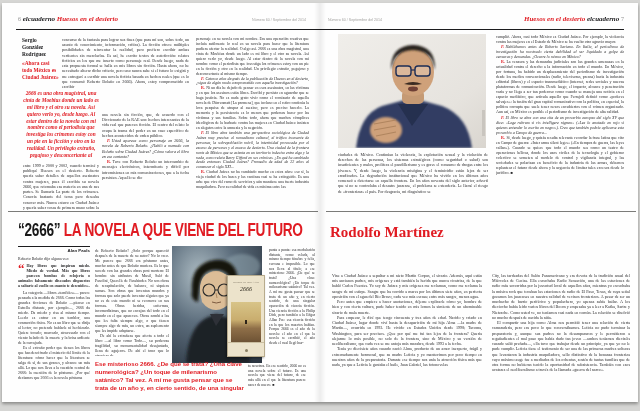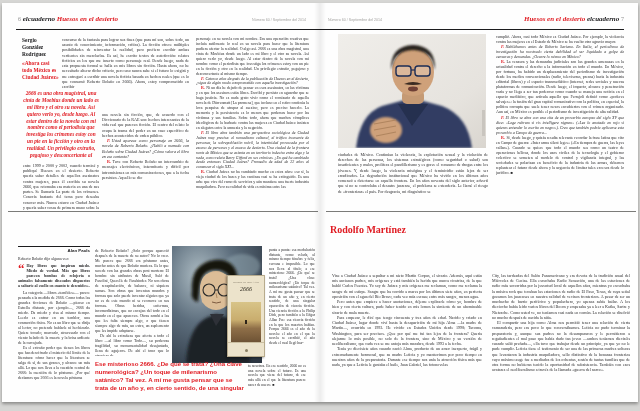--- a/index.html
+++ b/index.html
@@ -29,21 +29,21 @@
   .author-name{font-family:"Liberation Serif",serif;font-weight:bold;font-size:5.4px;line-height:1.25;color:#1c1c1e}
   .author-quote{font-family:"Liberation Serif",serif;font-weight:bold;font-size:5.4px;line-height:1.25;color:#e01b22;margin-top:3px}
   .pullquote{font-family:"Liberation Serif",serif;font-weight:bold;font-style:italic;font-size:5.3px;
              line-height:1.3;color:#e01b22;text-align:center}
   
   .headline{font-family:"Liberation Sans",sans-serif;font-weight:bold;color:#e01b22;
             white-space:nowrap;letter-spacing:-.4px}
   .headline .black{color:#191919}
   .hscale{display:inline-block;transform:scaleX(.76);transform-origin:0 50%}
   .byline-sans{font-family:"Liberation Sans",sans-serif;font-weight:bold;font-size:4.4px;color:#1c1c1e;text-align:right}
-  .byline-red{font-family:"Liberation Serif",serif;font-weight:bold;font-size:10px;color:#e01b22;white-space:nowrap}
+  .byline-red{font-family:"Liberation Serif",serif;font-weight:bold;font-size:15px;color:#e01b22;white-space:nowrap}
   .bigquote{float:left;font-family:"Liberation Serif",serif;font-weight:bold;color:#e01b22;
             font-size:13px;line-height:.8;margin:1px 2px 0 0}
   .leadquote{font-weight:bold}
   .redquote{font-family:"Liberation Sans",sans-serif;font-weight:bold;font-size:6.1px;line-height:1.32;
             color:#e01b22;text-align:left}
   
   .cover{background:#ece3cb;border:0.5px solid #b7ab8d;box-shadow:-1px 1px 2px rgba(0,0,0,.4);overflow:hidden}
   .cover .cauthor{font-family:"Liberation Serif",serif;font-size:2.6px;color:#6b6252;text-align:center;margin-top:5px;letter-spacing:.2px}
   .cover .ctitle{font-family:"Liberation Serif",serif;font-style:italic;font-size:6px;color:#2f2a20;text-align:center;margin-top:2px}
   .cover .cimg{position:absolute;left:3px;right:3px;top:26px;bottom:14px;
@@ -92,20 +92,23 @@
       <p class="ind">
         <span class="qm">R.</span><span>Ni un día he dejado de pensar en esos asesinatos, en las víctimas y en que los asesinos están libres. Escribí y persisto en aguardar que se haga justicia. No es nada grato vivir como el comisario de aquella novela de Dürrenmatt [La promesa], que incluso en el retiro continúa la loca pesquisa de atrapar al asesino, pero es preciso hacerlo. La memoria y la persistencia es lo menos que podemos hacer por las víctimas y sus familias. Sobre todo, ahora que muchos cómplices ideológicos de la barbarie contra las mujeres en Ciudad Juárez insisten en alegatos entre la amnesia y la negación.</span></p>
       <p class="ind q-italic">
         <span class="qm">P.</span><span>El libro abre también una perspectiva sociológica de Ciudad Juárez muy precisa: el nomadismo cultural, el tráfico incesante de personas, la sobrepoblación móvil, la interinidad provocada por el exceso de personas y el exceso de desierto. Una ciudad de la frontera norte de México que se asienta en un territorio indeciso entre algo y la nada, como relata Barry Gifford en sus crónicas. ¿En qué ha cambiado desde entonces Ciudad Juárez? Promedio de edad de 22 años al comenzar el siglo XXI...</span></p>
       <p class="ind">
         <span class="qm">R.</span><span>Ciudad Juárez no ha cambiado mucho en estos años: eso sí, la vieja ciudad de los bares y las cantinas casi se ha extinguido. Es una urbe que vive del ramo de servicios y aún mantiene una fuerte industria maquiladora. Pero su calidad de vida es mínima entre las</span></p>
     </div>
 
     <div class="abs midrule" style="left:6px;top:208px;width:310px"></div>
 
+    <div class="abs headline" style="left:16px;top:217px;font-size:18px">
+      <span class="hscale"><span class="black">“2666”</span><span> LA NOVELA QUE VIENE DEL FUTURO</span></span>
+    </div>
 
     <div class="abs rule" style="left:16px;top:243px;width:72px;height:0.8px"></div>
     <div class="abs byline-sans" style="left:16px;top:245px;width:72px">Alan Pauls</div>
 
     <div class="abs txt" style="left:16px;top:253px;width:72px;height:138px;font-size:3.95px;line-height:1.27">
       <p>Roberto Bolaño dijo alguna vez:</p>
       <div style="margin:2px 0">
         <span class="bigquote">“</span>
         <span class="leadquote">Hay libros que inspiran miedo. Miedo de verdad. Más que libros parecen bombas de relojería o animales falsamente disecados dispuestos a saltarte al cuello en cuanto te descuides».</span>
       </div>

